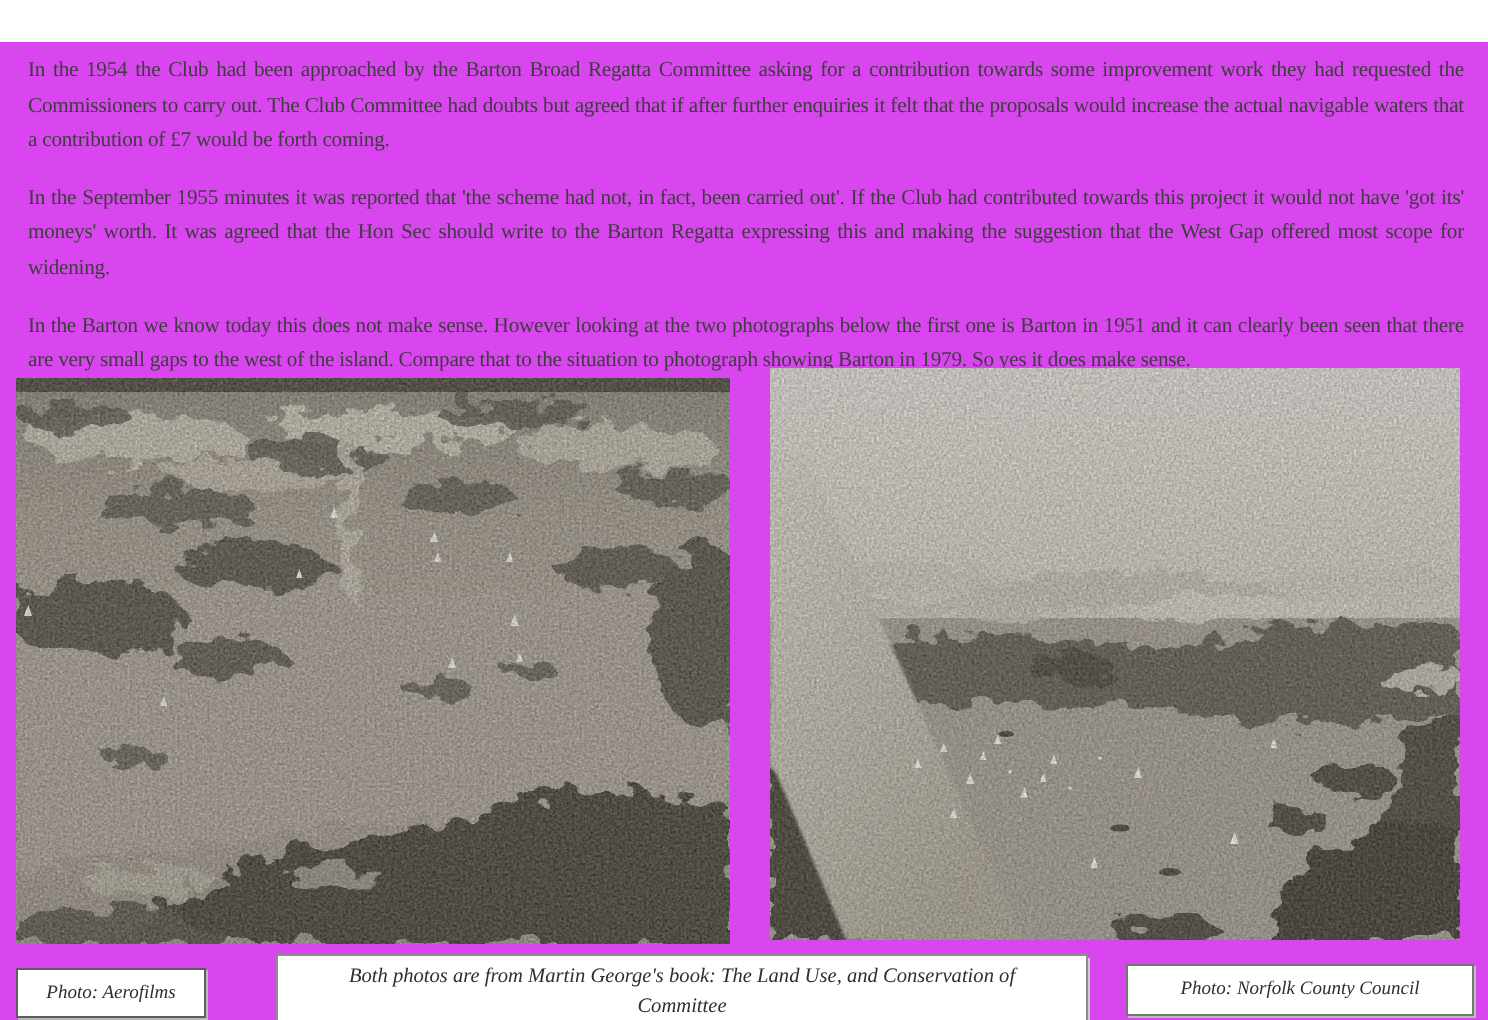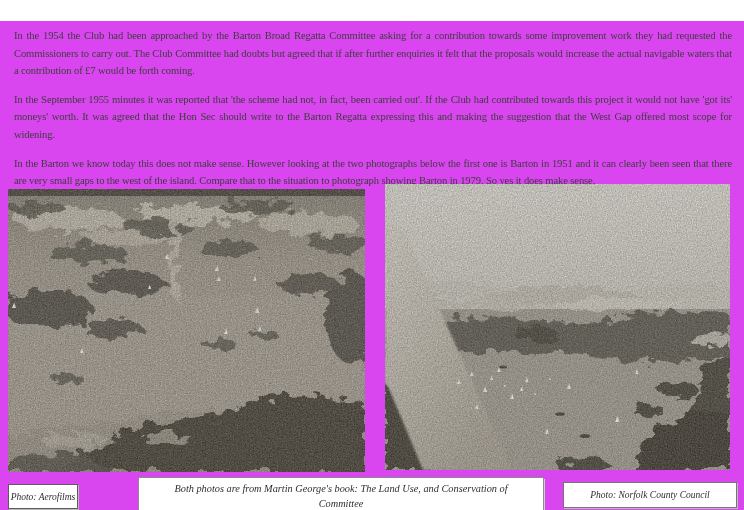--- a/index.html
+++ b/index.html
@@ -14,21 +14,21 @@
   }
   .photo{position:absolute;overflow:hidden;background:#a09a8e;}
   .photo svg{display:block;width:100%;height:100%;}
   .photo-left{left:8px;top:168px;width:357px;height:283px;}
   .photo-right{left:385px;top:163px;width:345px;height:286px;}
   .caption{
     position:absolute;display:flex;align-items:center;justify-content:center;
     font-style:italic;color:#2e2e2e;background:#ffffff;box-sizing:border-box;
   }
   .caption-left{
-    left:8px;top:463px;width:70px;height:25px;
+    left:8px;top:463px;width:95px;height:25px;
     border:1px solid #5d5d5d;box-shadow:1px 1px 0 #b9b9b9;font-size:9.5px;text-align:right;
   }
   .caption-center{
     left:138px;top:456px;width:406px;height:37px;
     border:1px solid #8c8c8c;box-shadow:1px 2px 0 #cfcfcf;
     flex-direction:column;font-size:10.3px;line-height:15px;text-align:center;
   }
   .caption-right{
     left:563px;top:461px;width:174px;height:26px;
     border:1px solid #757575;box-shadow:1px 1px 0 #bdbdbd;font-size:9.5px;

